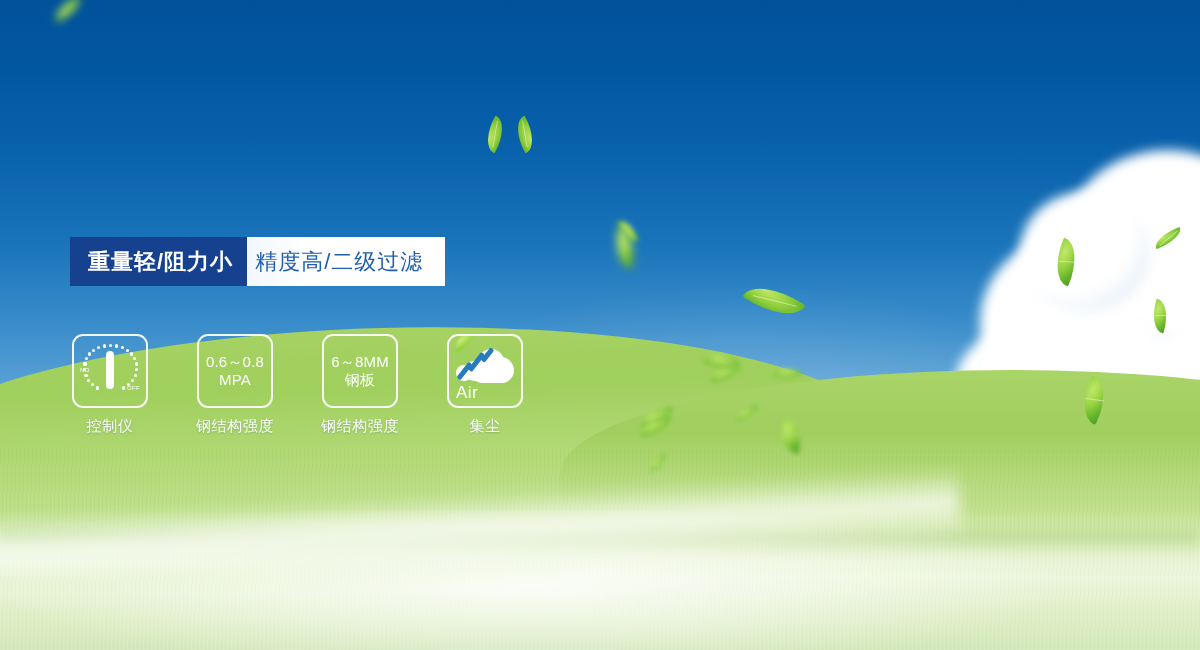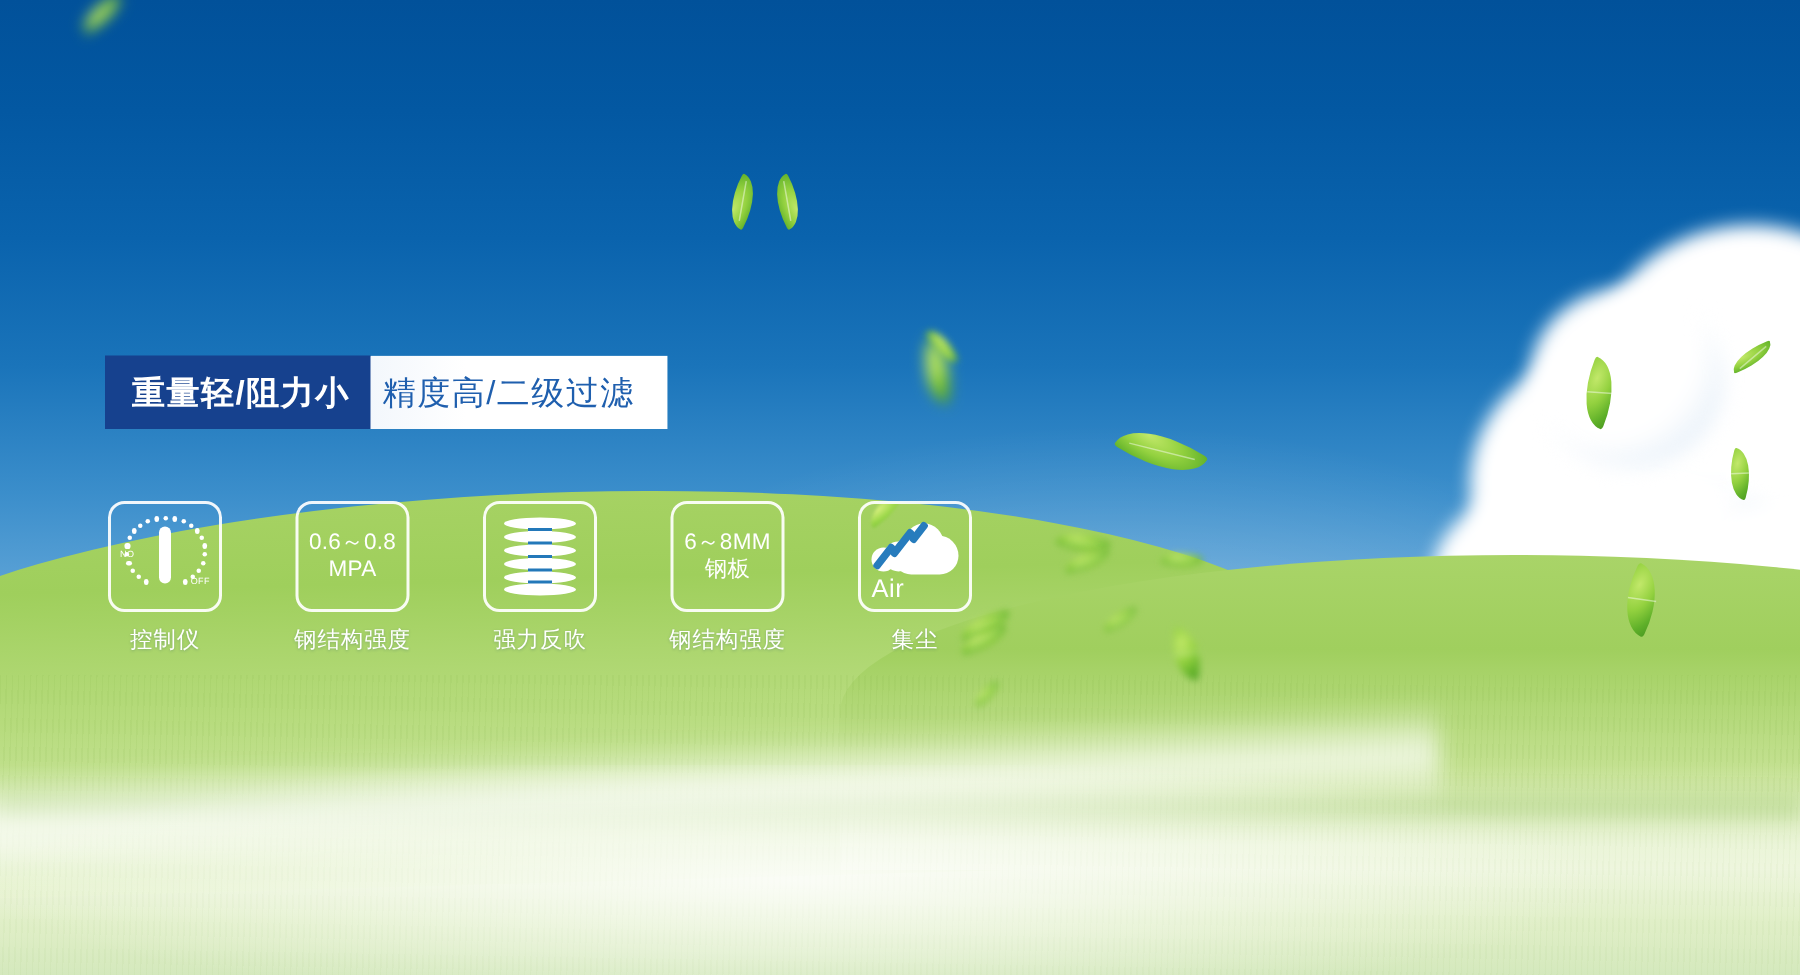--- a/index.html
+++ b/index.html
@@ -357,39 +357,20 @@
     </div>
 
     <div class="feature">
       <div class="fbox">
         <div class="ftext">0.6～0.8</div>
         <div class="ftext">MPA</div>
       </div>
       <div class="flabel">钢结构强度</div>
     </div>
 
-    <div class="feature">
-      <div class="fbox">
-        <div class="stack">
-          <span class="core"></span>
-          <span class="ring" style="top:0px;"></span>
-          <span class="ring" style="top:9px;"></span>
-          <span class="ring" style="top:18px;"></span>
-          <span class="ring" style="top:27px;"></span>
-          <span class="ring" style="top:36px;"></span>
-          <span class="ring" style="top:44px;"></span>
-          <span class="gap" style="top:7px;"></span>
-          <span class="gap" style="top:16px;"></span>
-          <span class="gap" style="top:25px;"></span>
-          <span class="gap" style="top:34px;"></span>
-          <span class="gap" style="top:42px;"></span>
-        </div>
-      </div>
-      <div class="flabel">强力反吹</div>
-    </div>
 
     <div class="feature">
       <div class="fbox">
         <div class="ftext">6～8MM</div>
         <div class="ftext">钢板</div>
       </div>
       <div class="flabel">钢结构强度</div>
     </div>
 
     <div class="feature">

